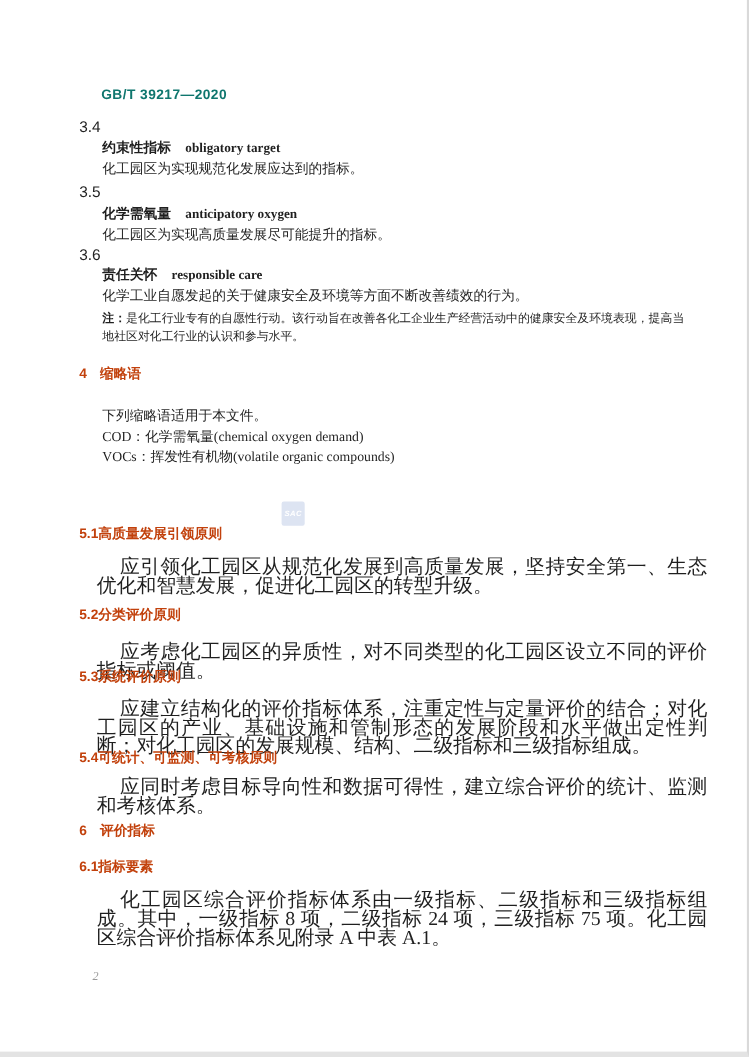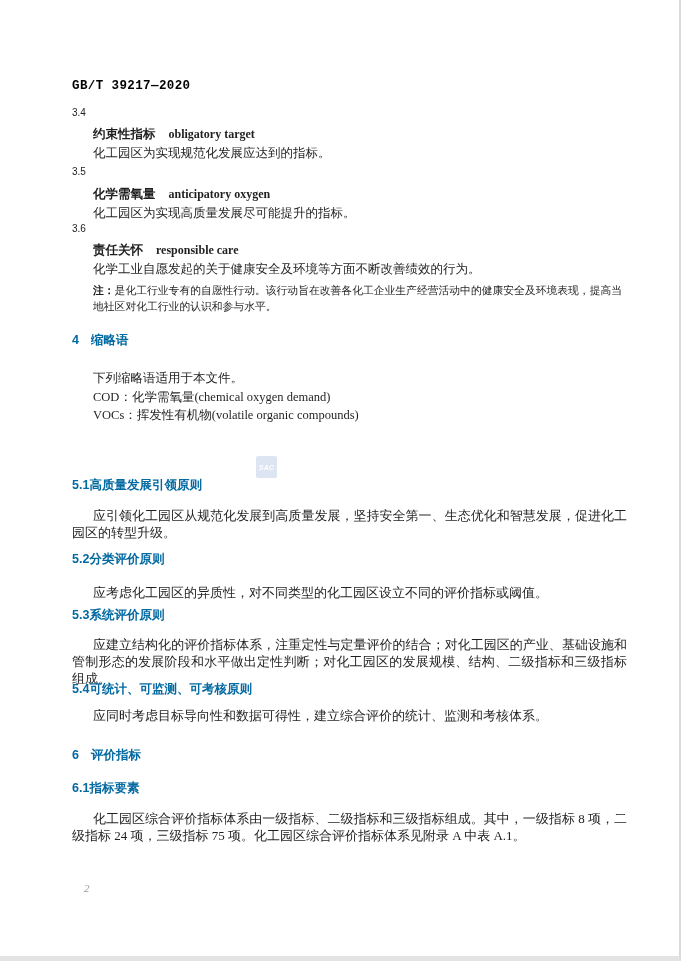--- a/index.html
+++ b/index.html
@@ -10,29 +10,30 @@
     background: #ffffff;
     box-sizing: border-box;
     border-right: 2px solid #d9d9d9;
     border-bottom: 5px solid #e3e3e3;
     overflow: hidden;
     font-family: "Liberation Serif", "DejaVu Serif", serif;
     color: #1f1f1f;
   }
   .blk { position: absolute; left: 72px; width: 555px; }
   .std-code {
-    font-family: Liberation Mono, monospace;
+    font-family: Liberation Sans, sans-serif;
     font-weight: bold;
     font-size: 12.5px;
     letter-spacing: 0.4px;
-    color: #000000;
+    color: #0f766e;
+    margin-left: 20px;
   }
   .clause-num {
     font-family: "Liberation Sans", "DejaVu Sans", sans-serif;
-    font-size: 10px;
+    font-size: 14px;
     color: #222;
   }
   .term-line { font-size: 12.5px; }
   .term-zh {
     font-family: "Liberation Sans", "DejaVu Sans", sans-serif;
     font-weight: bold;
     padding-left: 21px;
   }
   .term-en {
     font-family: "Liberation Serif", "DejaVu Serif", serif;
@@ -49,29 +50,30 @@
     font-size: 10.8px;
     line-height: 16px;
     left: 93px;
     width: 534px;
   }
   .note-label { font-weight: bold; }
   .h-sec {
     font-family: "Liberation Sans", "DejaVu Sans", sans-serif;
     font-weight: bold;
     font-size: 12.5px;
-    color: #0369a1;
+    color: #c2410c;
   }
   .h-sec .num { margin-right: 12px; }
   .h-sub .num { margin-right: 0; }
   .para {
-    font-size: 13px;
+    font-size: 18px;
     line-height: 17px;
     text-indent: 21px;
     text-align: justify;
+    margin-left: 16px;
   }
   .page-num {
     position: absolute;
     font-style: italic;
     font-size: 11px;
     color: #9a9a9a;
   }
   .watermark {
     position: absolute;
     left: 256px;

